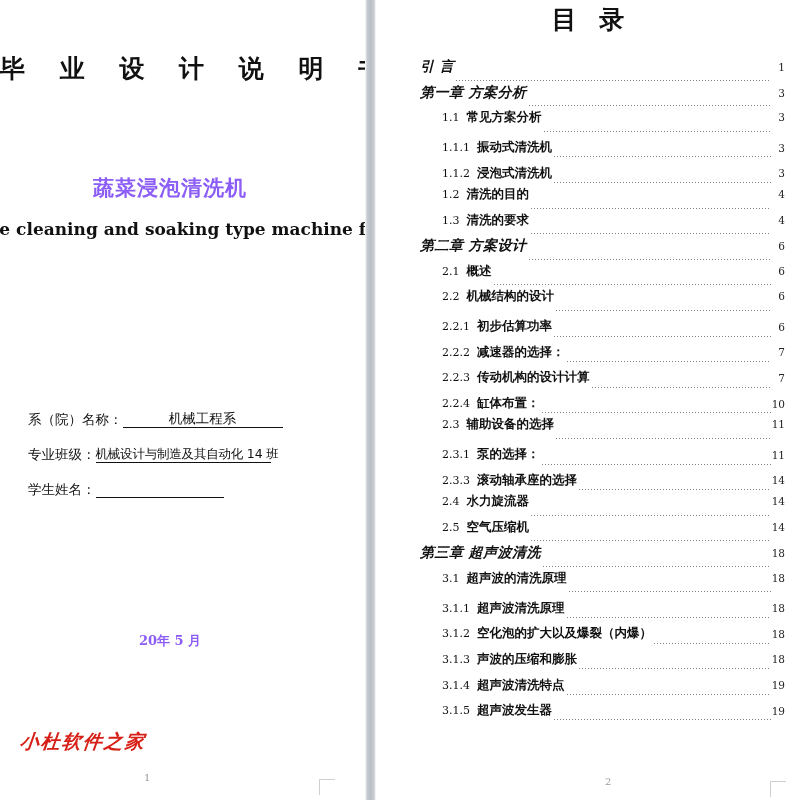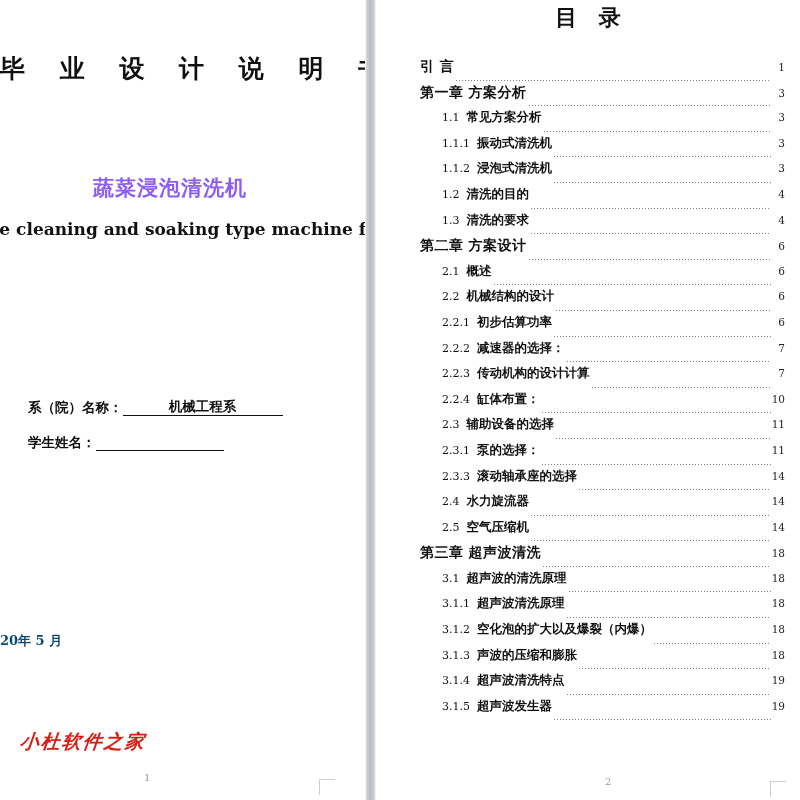--- a/index.html
+++ b/index.html
@@ -76,24 +76,23 @@
     font-family: "DejaVu Serif", "Liberation Serif", serif;
     font-size: 17px;
     font-weight: 700;
     color: #111111;
     white-space: nowrap;
   }
 
   
   .form-block {
     position: absolute;
-    top: 386px;
+    top: 398px;
     left: 28px;
     width: 300px;
-    font-weight: bold;
   }
   .form-row {
     display: flex;
     align-items: flex-end;
     height: 30px;
     margin-bottom: 5px;
     font-family: "DejaVu Sans", "Liberation Sans", sans-serif;
     font-size: 13.5px;
     color: #111111;
     white-space: nowrap;
@@ -117,25 +116,25 @@
   .fv-w118 { width: 118px; }
   .fv-w155 { width: 155px; }
   .fv-tight { font-size: 12.5px; letter-spacing: -0.2px; }
   .fv-spaced { letter-spacing: 14px; text-indent: 14px; }
 
   .cover-date {
     position: absolute;
     top: 632px;
     left: 0;
     width: 340px;
-    text-align: left;
+    text-align: center;
     font-family: "DejaVu Serif", "Liberation Serif", serif;
     font-size: 13px;
     font-weight: 600;
-    color: #0c4a6e;
+    color: #8b5cf6;
   }
 
   
   .watermark {
     position: absolute;
     top: 729px;
     left: 20px;
     font-family: "DejaVu Serif", "Liberation Serif", serif;
     font-size: 19px;
     font-weight: 700;
@@ -168,21 +167,21 @@
   .crop-right { top: 781px; left: 770px; }
 
   
   .toc-heading {
     position: absolute;
     top: 3px;
     left: 376px;
     width: 424px;
     text-align: center;
     font-family: "DejaVu Sans", "Liberation Sans", sans-serif;
-    font-size: 22px;
+    font-size: 25px;
     font-weight: 700;
     letter-spacing: 7px;
     text-indent: 7px;
     color: #111111;
   }
 
   .toc-list {
     position: absolute;
     top: 58px;
     left: 420px;
@@ -218,28 +217,28 @@
   .toc-page {
     flex: none;
     font-family: "DejaVu Serif", "Liberation Serif", serif;
     font-size: 10.5px;
     color: #222222;
     text-align: right;
     min-width: 13px;
   }
 
   
-  .lvl-0 .toc-text { font-size: 14px; font-weight: 700; letter-spacing: 0.5px; }
+  .lvl-0 .toc-text { font-size: 14px; font-weight: 700; letter-spacing: 0.5px; font-style: italic; }
   .lvl-0 { padding-left: 0px; }
 
   .lvl-1 .toc-text { font-size: 12.5px; font-weight: 600; }
   .lvl-1 { padding-left: 22px; }
 
   .lvl-2 .toc-text { font-size: 12.5px; font-weight: 600; }
-  .lvl-2 { padding-left: 22px; }
+  .lvl-2 { padding-left: 22px; align-items: center; }
 
   .toc-num {
     font-family: "DejaVu Serif", "Liberation Serif", serif;
     font-weight: 400;
     font-size: 11px;
     margin-right: 7px;
     margin-top: 27px;
   }
   .lvl-0 .toc-num {
     font-family: "DejaVu Sans", "Liberation Sans", sans-serif;
@@ -261,20 +260,24 @@
 
     <div class="cover-subject-en">he cleaning and soaking type machine for vegetable</div>
 
     <div class="form-block">
 
       <div class="form-row">
         <span class="form-label">系（院）名称：</span>
         <span class="form-value fv-w160">机械工程系</span>
       </div>
 
+      <div class="form-row">
+        <span class="form-label">专业班级：</span>
+        <span class="form-value fv-w175 fv-tight">机械设计与制造及其自动化 14 班</span>
+      </div>
 
       <div class="form-row">
         <span class="form-label">学生姓名：</span>
         <span class="form-value fv-w128"></span>
       </div>
 
 
 
     </div>
 

